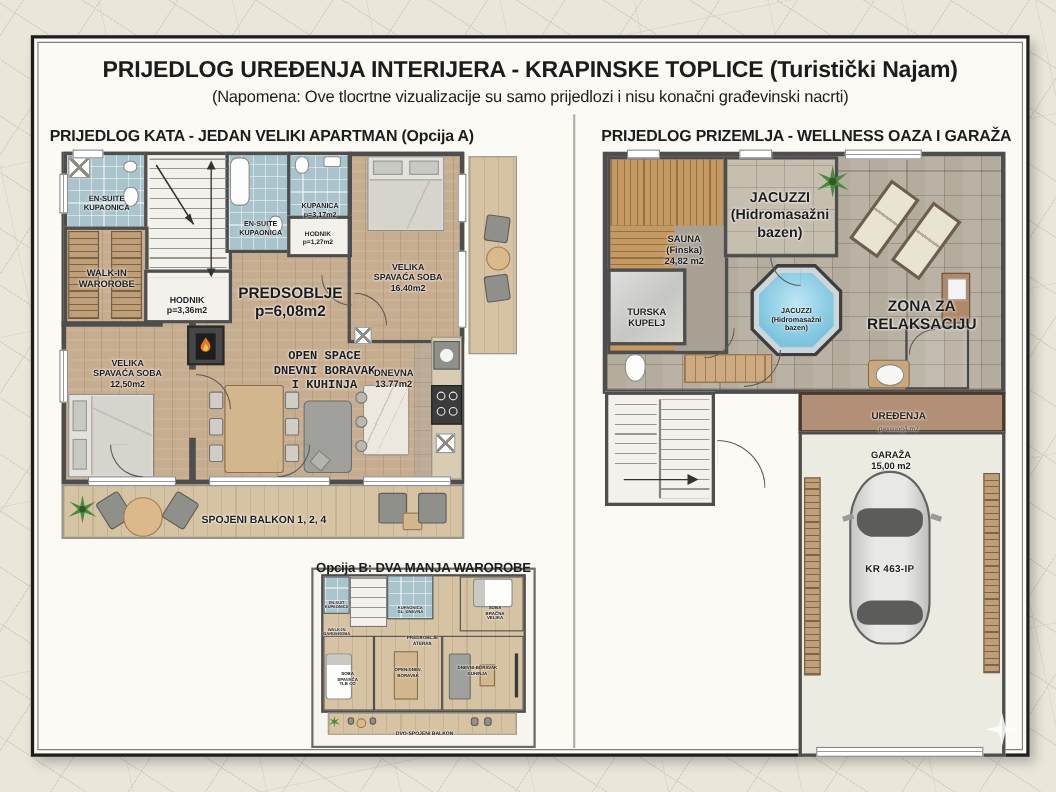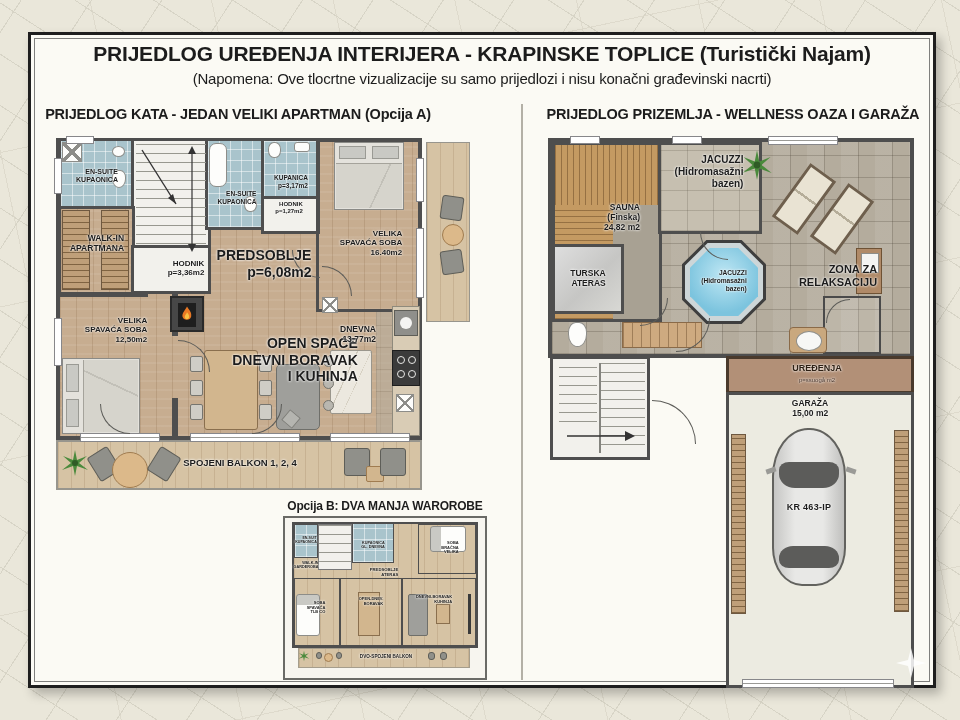--- a/index.html
+++ b/index.html
@@ -10,23 +10,23 @@
   .map-lines{position:absolute;inset:0;opacity:.9;
     background-image:
       repeating-linear-gradient(33deg,transparent 0 42px,#d6d2c4 42px 43px),
       repeating-linear-gradient(-57deg,transparent 0 58px,#d6d2c4 58px 59px),
       repeating-linear-gradient(78deg,transparent 0 118px,#ddd9cb 118px 119px),
       repeating-linear-gradient(-12deg,transparent 0 150px,#ddd9cb 150px 151px);}
   .panel{position:absolute;left:28px;top:32px;width:908px;height:656px;
     background:var(--paper,#fbfaf4);border:3px solid #1e1e1e;
     box-shadow:inset 0 0 0 3px var(--paper,#fbfaf4),inset 0 0 0 4px rgba(45,45,45,.6),5px 6px 10px rgba(0,0,0,.25);}
   .abs{position:absolute}
-  .lbl{position:absolute;transform:translate(-50%,-50%);white-space:pre-line;text-align:right;
+  .lbl{position:absolute;transform:translate(-50%,-50%);white-space:pre-line;text-align:center;
     font-weight:bold;color:#1c1c1c;line-height:1.18;z-index:30;
-    text-shadow:0 0 2px rgba(255,255,255,.95),0 0 3px rgba(255,255,255,.85);}
+    text-shadow:0 0 2px rgba(255,255,255,.95),0 0 3px rgba(255,255,255,.85);margin-top:10px;}
   .hdr{white-space:nowrap;font-weight:700;text-shadow:none;letter-spacing:-.2px}
   .wood{background-color:var(--wood,#c7ad90);background-image:
       repeating-linear-gradient(90deg,rgba(120,85,50,.18) 0 1px,transparent 1px 16px),
       repeating-linear-gradient(0deg,rgba(255,255,255,.07) 0 2px,transparent 2px 9px);}
   .woodl{background-color:var(--wood-light,#d6c3a4);background-image:
       repeating-linear-gradient(90deg,rgba(120,85,50,.16) 0 1px,transparent 1px 13px);}
   .blue{background-color:var(--bath-blue,#a9c4cc);background-image:
       repeating-linear-gradient(90deg,rgba(255,255,255,.5) 0 1px,transparent 1px 11px),
       repeating-linear-gradient(0deg,rgba(255,255,255,.5) 0 1px,transparent 1px 11px);}
   .gtile{background-color:var(--tile-gray,#b4ac9d);background-image:
@@ -177,38 +177,38 @@
   <div class="abs gchair furn" style="left:92px;top:450px;width:24px;height:28px;transform:rotate(-32deg);"></div>
   <div class="abs furn" style="left:112px;top:452px;width:36px;height:36px;background:#dcb98a;border:1px solid #a07c50;border-radius:50%;"></div>
   <div class="abs gchair furn" style="left:152px;top:450px;width:24px;height:28px;transform:rotate(32deg);"></div>
   <div class="abs gchair furn" style="left:344px;top:448px;width:26px;height:28px;"></div>
   <div class="abs furn" style="left:366px;top:466px;width:18px;height:16px;background:#d2b68e;border:1px solid #a07c50;border-radius:2px;"></div>
   <div class="abs gchair furn" style="left:380px;top:448px;width:26px;height:28px;"></div>
 
   <div class="lbl" style="left:97px;top:176px;font-size:7px;">EN-SUITE
 KUPAONICA</div>
   <div class="lbl" style="left:97px;top:243px;font-size:8.5px;">WALK-IN
-APARTMANA</div>
-  <div class="lbl" style="left:186px;top:268px;font-size:8px;">HODNIK
+WAROROBE</div>
+  <div class="lbl" style="left:170px;top:268px;font-size:8px;">HODNIK
 p=3,36m2</div>
   <div class="lbl" style="left:237px;top:198px;font-size:6.5px;">EN-SUITE
 KUPAONICA</div>
   <div class="lbl" style="left:291px;top:182px;font-size:6.5px;">KUPANICA
 p=3,17m2</div>
   <div class="lbl" style="left:289px;top:208px;font-size:6px;">HODNIK
 p=1,27m2</div>
   <div class="lbl" style="left:371px;top:243px;font-size:8px;">VELIKA
 SPAVAĆA SOBA
 16.40m2</div>
   <div class="lbl" style="left:264px;top:264px;font-size:14px;">PREDSOBLJE
 p=6,08m2</div>
   <div class="lbl" style="left:116px;top:330px;font-size:8px;">VELIKA
 SPAVAĆA SOBA
 12,50m2</div>
-  <div class="lbl" style="left:295px;top:360px;font-size:14px;">OPEN SPACE
+  <div class="lbl" style="left:295px;top:328px;font-size:11px;font-family:Liberation Mono, monospace;">OPEN SPACE
 DNEVNI BORAVAK
 I KUHINJA</div>
   <div class="lbl" style="left:358px;top:334px;font-size:8.5px;">DNEVNA
 13.77m2</div>
   <div class="lbl" style="left:240px;top:463px;font-size:9.5px;">SPOJENI BALKON 1, 2, 4</div>
 
   <div class="lbl hdr" style="left:385px;top:506px;font-size:12px;">Opcija B: DVA MANJA WAROROBE</div>
   <div class="abs" style="left:283px;top:516px;width:204px;height:164px;background:#f7f5ef;border:2px solid #6a6a66;"></div>
   <div class="abs woodl" style="left:292px;top:522px;width:186px;height:126px;border:2.5px solid var(--wall,#4e4e4e);"></div>
   <div class="abs blue" style="left:294px;top:524px;width:24px;height:34px;border:1px solid #4e4e4e;"></div>
@@ -320,29 +320,29 @@
     <svg class="abs" style="left:8px;top:62px;" width="82" height="30" viewBox="0 0 82 30">
       <line x1="6" y1="15" x2="68" y2="15" stroke="#333" stroke-width="1.3"></line>
       <polygon points="74,15 64,10 64,20" fill="#333"></polygon>
     </svg>
   </div>
   <div class="abs arc" style="left:652px;top:400px;width:44px;height:44px;border-width:1.6px 1.6px 0 0;border-radius:0 100% 0 0;"></div>
 
   <div class="lbl" style="left:622px;top:217px;font-size:8.5px;">SAUNA
 (Finska)
 24,82 m2</div>
-  <div class="lbl" style="left:709px;top:172px;font-size:10px;">JACUZZI
+  <div class="lbl" style="left:709px;top:185px;font-size:13px;">JACUZZI
 (Hidromasažni
 bazen)</div>
   <div class="lbl" style="left:588px;top:278px;font-size:8.5px;">TURSKA
-ATERAS</div>
+KUPELJ</div>
   <div class="lbl" style="left:724px;top:281px;font-size:6.6px;">JACUZZI
 (Hidromasažni
 bazen)</div>
-  <div class="lbl" style="left:838px;top:276px;font-size:11px;">ZONA ZA
+  <div class="lbl" style="left:838px;top:276px;font-size:14px;">ZONA ZA
 RELAKSACIJU</div>
   <div class="lbl" style="left:817px;top:368px;font-size:9px;color:#2e2014;">UREĐENJA</div>
   <div class="lbl" style="left:817px;top:381px;font-size:6px;color:#4a352a;font-weight:400;">p=ssuogå m2</div>
   <div class="lbl" style="left:810px;top:408px;font-size:8.5px;">GARAŽA
 15,00 m2</div>
   <div class="lbl" style="left:809px;top:507px;font-size:9px;letter-spacing:.3px;">KR 463-IP</div>
 
   <svg class="abs" style="left:896px;top:648px;z-index:40;opacity:.85;" width="30" height="30" viewBox="0 0 30 30">
     <path d="M15 0 L18 12 L30 15 L18 18 L15 30 L12 18 L0 15 L12 12 Z" fill="#ffffff"></path>
   </svg>

